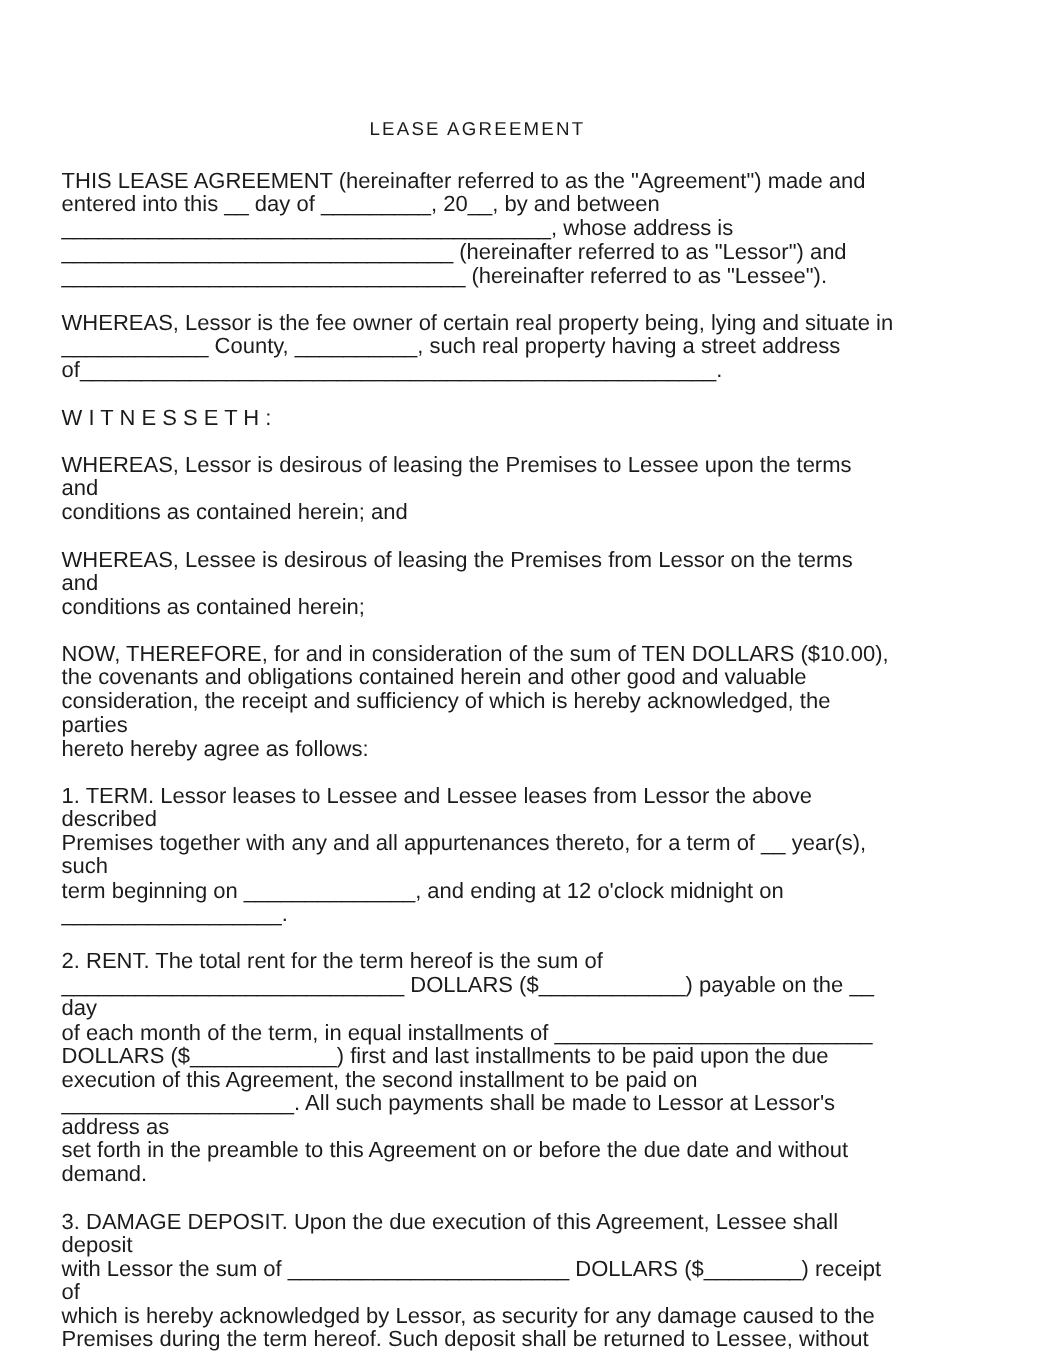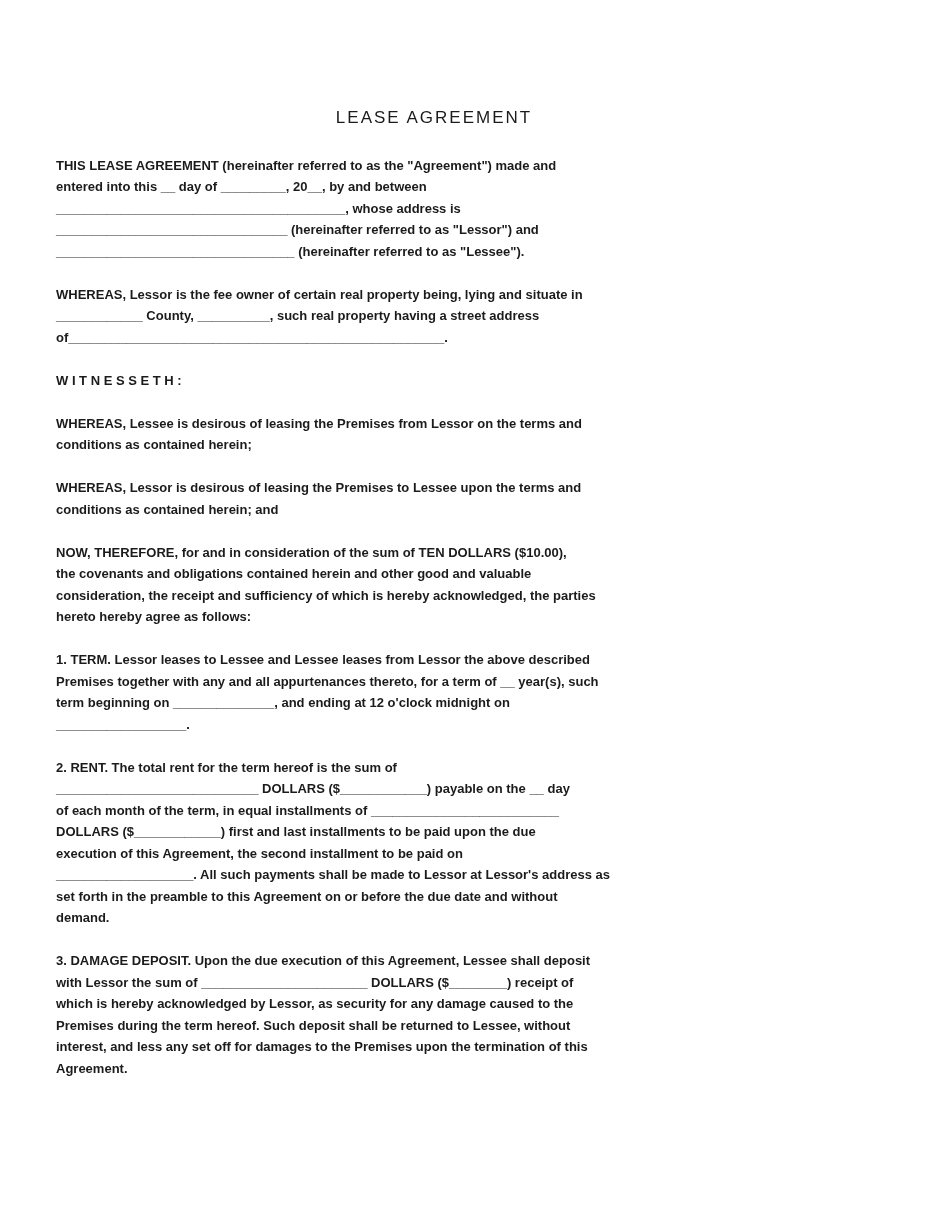--- a/index.html
+++ b/index.html
@@ -24,22 +24,22 @@
   }
   .doc-title {
     font-size: 17px;
     font-weight: 400;
     letter-spacing: 2px;
     text-align: center;
     line-height: 21.5px;
     margin: 0 0 26px 0;
   }
   .para {
-    font-size: 13px;
-    font-weight: 700;
+    font-size: 20px;
+    font-weight: 400;
     line-height: 21.5px;
     margin: 0 0 21.5px 0;
     white-space: pre-wrap;
     word-break: keep-all;
   }
 </style>
 </head>
 <body>
 
 <div class="page">
@@ -50,25 +50,25 @@
 ________________________________________, whose address is
 ________________________________ (hereinafter referred to as "Lessor") and
 _________________________________ (hereinafter referred to as "Lessee").</p>
 
   <p class="para">WHEREAS, Lessor is the fee owner of certain real property being, lying and situate in
 ____________ County, __________, such real property having a street address
 of____________________________________________________.</p>
 
   <p class="para">W I T N E S S E T H :</p>
 
+  <p class="para">WHEREAS, Lessor is desirous of leasing the Premises to Lessee upon the terms and
+conditions as contained herein; and</p>
+
   <p class="para">WHEREAS, Lessee is desirous of leasing the Premises from Lessor on the terms and
 conditions as contained herein;</p>
-
-  <p class="para">WHEREAS, Lessor is desirous of leasing the Premises to Lessee upon the terms and
-conditions as contained herein; and</p>
 
   <p class="para">NOW, THEREFORE, for and in consideration of the sum of TEN DOLLARS ($10.00),
 the covenants and obligations contained herein and other good and valuable
 consideration, the receipt and sufficiency of which is hereby acknowledged, the parties
 hereto hereby agree as follows:</p>
 
   <p class="para">1. TERM. Lessor leases to Lessee and Lessee leases from Lessor the above described
 Premises together with any and all appurtenances thereto, for a term of __ year(s), such
 term beginning on ______________, and ending at 12 o'clock midnight on
 __________________.</p>

